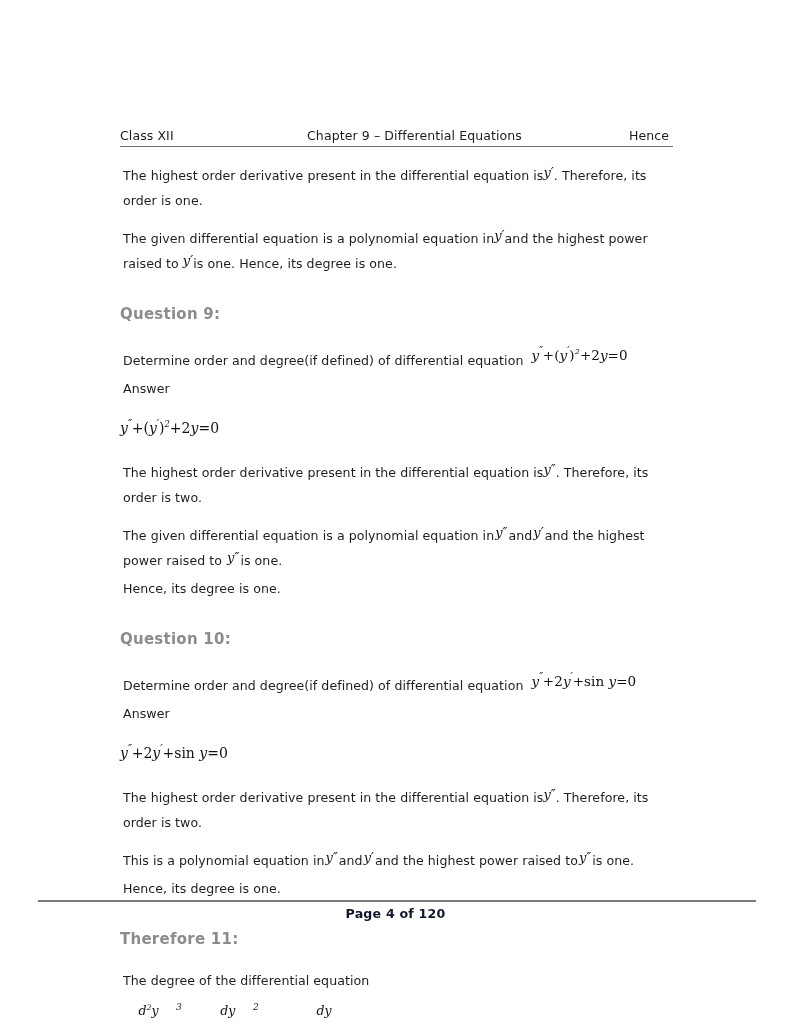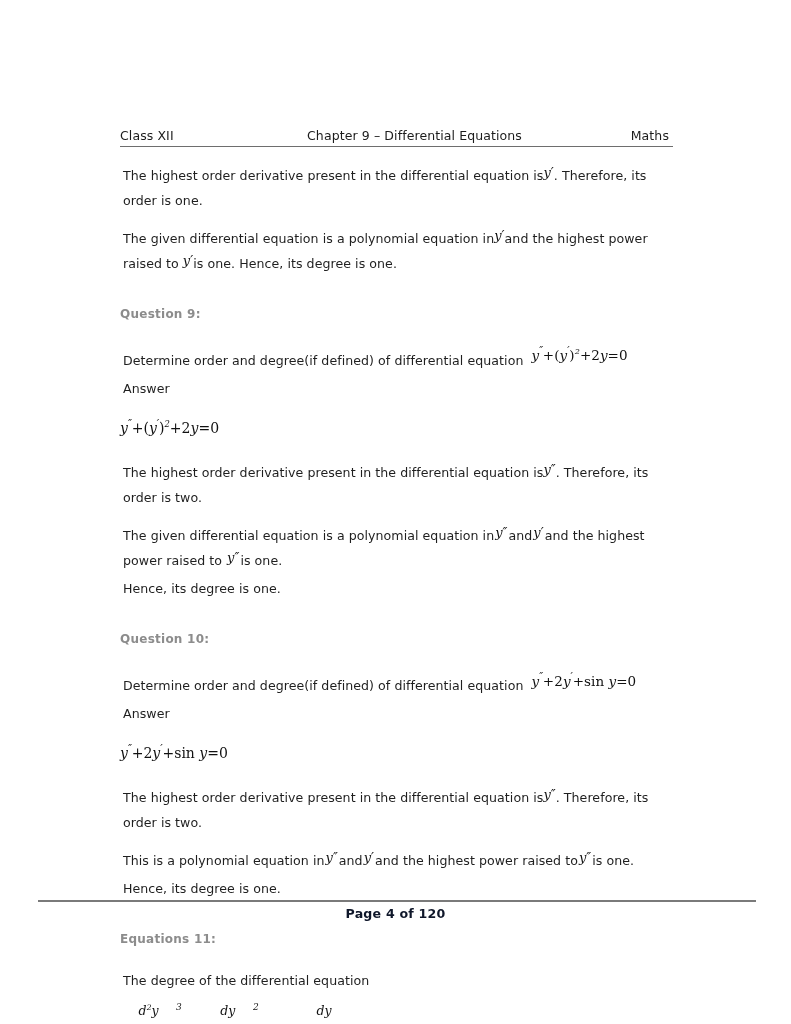--- a/index.html
+++ b/index.html
@@ -63,21 +63,21 @@
     color: #1f1f1f;
     letter-spacing: 0.05px;
   }
 
   .gap-sm { height: 7px; }
   .gap-md { height: 17px; }
   .gap-lg { height: 26px; }
 
   .qhead {
     margin: 0;
-    font-size: 12px;
+    font-size: 15px;
     font-weight: bold;
     color: #8c8c8c;
     letter-spacing: 0.25px;
     line-height: 18px;
   }
 
   
   .math {
     font-family: "DejaVu Serif", "Liberation Serif", serif;
     font-style: italic;
@@ -211,21 +211,21 @@
   }
 </style>
 </head>
 <body>
 
 <div class="page">
 
   <div class="doc-header">
     <div class="hdr-left">Class XII</div>
     <div class="hdr-center">Chapter 9 – Differential Equations</div>
-    <div class="hdr-right">Maths</div>
+    <div class="hdr-right">Hence</div>
   </div>
   <div class="header-rule"></div>
 
   <div class="content">
 
     
     <p class="para">
       <span>The highest order derivative present in the differential equation is</span><span class="math inline-math"><span>y′</span></span><span>. Therefore, its order is one.</span>
     </p>
 
@@ -303,21 +303,21 @@
 
     <p class="para">
       <span>This is a polynomial equation in</span><span class="math inline-math-sm"><span>y″</span></span><span>and</span><span class="math inline-math-sm"><span>y′</span></span><span>and the highest power raised to</span><span class="math inline-math-sm"><span>y″</span></span><span>is one.</span>
     </p>
 
     <p class="para">Hence, its degree is one.</p>
 
     <div class="gap-lg"></div>
 
     
-    <p class="qhead">Equations 11:</p>
+    <p class="qhead">Therefore 11:</p>
 
     <div class="gap-md"></div>
 
     <p class="para">The degree of the differential equation</p>
 
     <div style="height:8px"></div>
 
     <div class="bigexpr">
 
       <span class="paren-grp">

